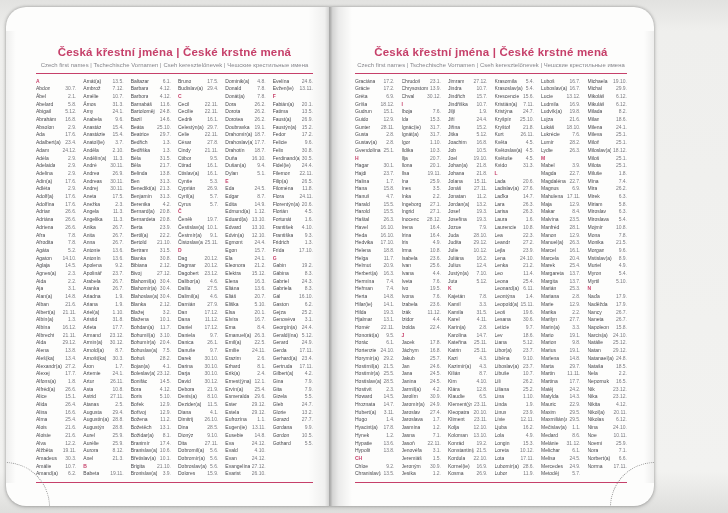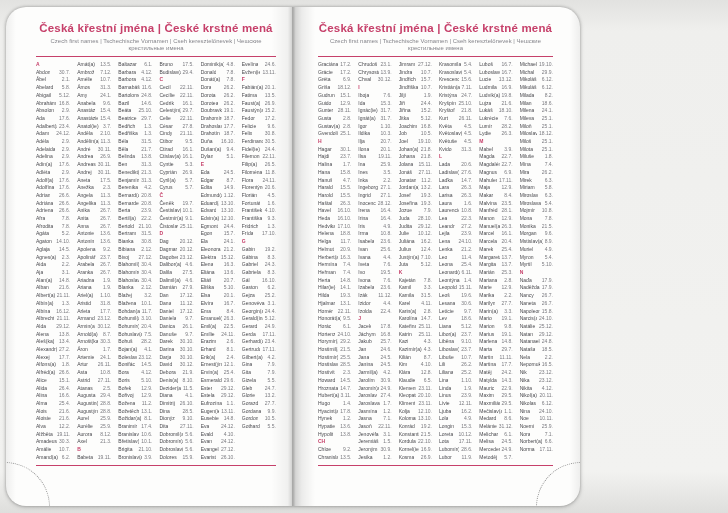--- a/index.html
+++ b/index.html
@@ -2,24 +2,25 @@
 <html style="--accent: #c6406a;"><head>
 <meta charset="utf-8">
 <style>
   html,body{margin:0;padding:0;}
   body{
     width:728px;height:513px;position:relative;overflow:hidden;
     background:linear-gradient(180deg,#e2e2e0 0%,#efefed 6%,#f2f2f0 92%,#dededc 100%);
     font-family:"Liberation Sans", sans-serif;
   }
   .book{
-    position:absolute;left:6px;top:7px;width:574px;height:499px;
+    position:absolute;left:6px;top:7px;width:648px;height:499px;
     background:#fdfdfc;border-radius:20px;overflow:hidden;
     box-shadow:0 0 3px rgba(0,0,0,.28),0 1px 5px rgba(0,0,0,.18);
     display:flex;
+    align-items:center;
   }
   .gutter{
     content:"";position:absolute;top:0;bottom:0;left:50%;width:44px;
     transform:translateX(-50%);pointer-events:none;z-index:5;
     background:linear-gradient(90deg,
       rgba(0,0,0,0) 0%,rgba(0,0,0,.05) 38%,rgba(0,0,0,.16) 47%,
       rgba(0,0,0,.42) 49.8%,rgba(0,0,0,.30) 51%,rgba(0,0,0,.16) 56%,
       rgba(0,0,0,.07) 70%,rgba(0,0,0,0) 100%);
   }
   .page{box-sizing:border-box;width:50%;position:relative;padding-top:15px;}

